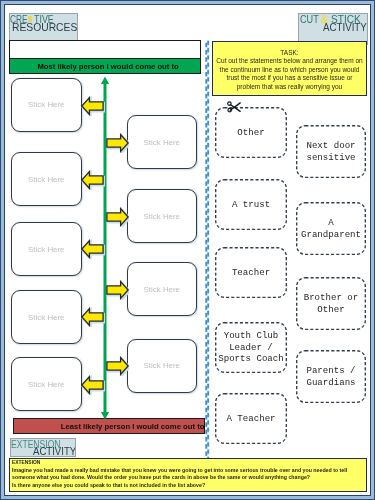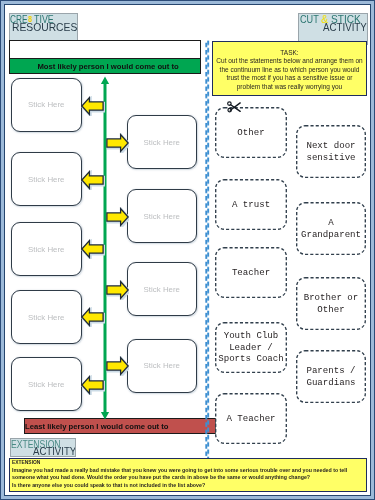--- a/index.html
+++ b/index.html
@@ -45,21 +45,21 @@
         display:flex;align-items:flex-end;justify-content:center;}
   .continuum span{font-size:7.45px;font-weight:bold;color:#111;}
 
   .band-top{position:absolute;left:8.9px;top:58.2px;width:192.4px;height:16.1px;
         box-sizing:border-box;border:1.4px solid #1b1b1b;background:#00a651;
         display:flex;align-items:center;justify-content:center;padding-left:6px;}
   .band-top span{font-size:7.7px;font-weight:bold;color:#111;}
 
   .band-bottom{position:absolute;left:13px;top:418px;width:192.4px;height:16.1px;
         box-sizing:border-box;border:1.4px solid #1b1b1b;background:#c0504d;
-        display:flex;align-items:center;justify-content:flex-start;margin-left:11px;}
+        display:flex;align-items:center;justify-content:flex-end;}
   .band-bottom span{font-size:7.7px;font-weight:bold;color:#111;}
 
   
   .stickbox{position:absolute;box-sizing:border-box;border:1.5px solid #2f3b47;
         border-radius:9px;background:#fff;display:flex;align-items:center;
         justify-content:center;box-shadow:0.8px 0.8px 1.6px rgba(130,150,170,.38);}
   .stickbox span{font-size:7.9px;color:#bcbec0;}
 
   
   .green-arrow{position:absolute;left:99.4px;top:75.8px;}

